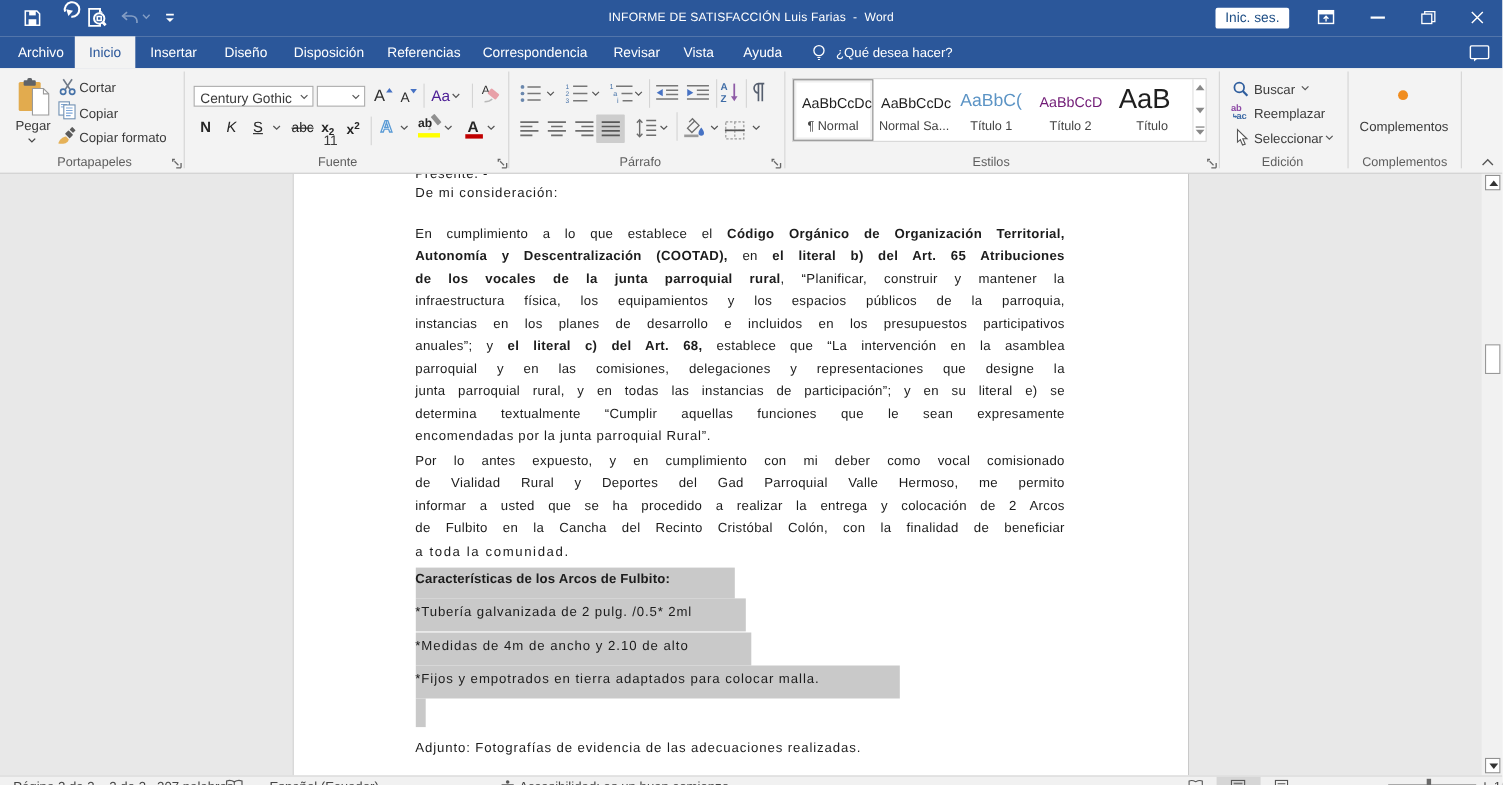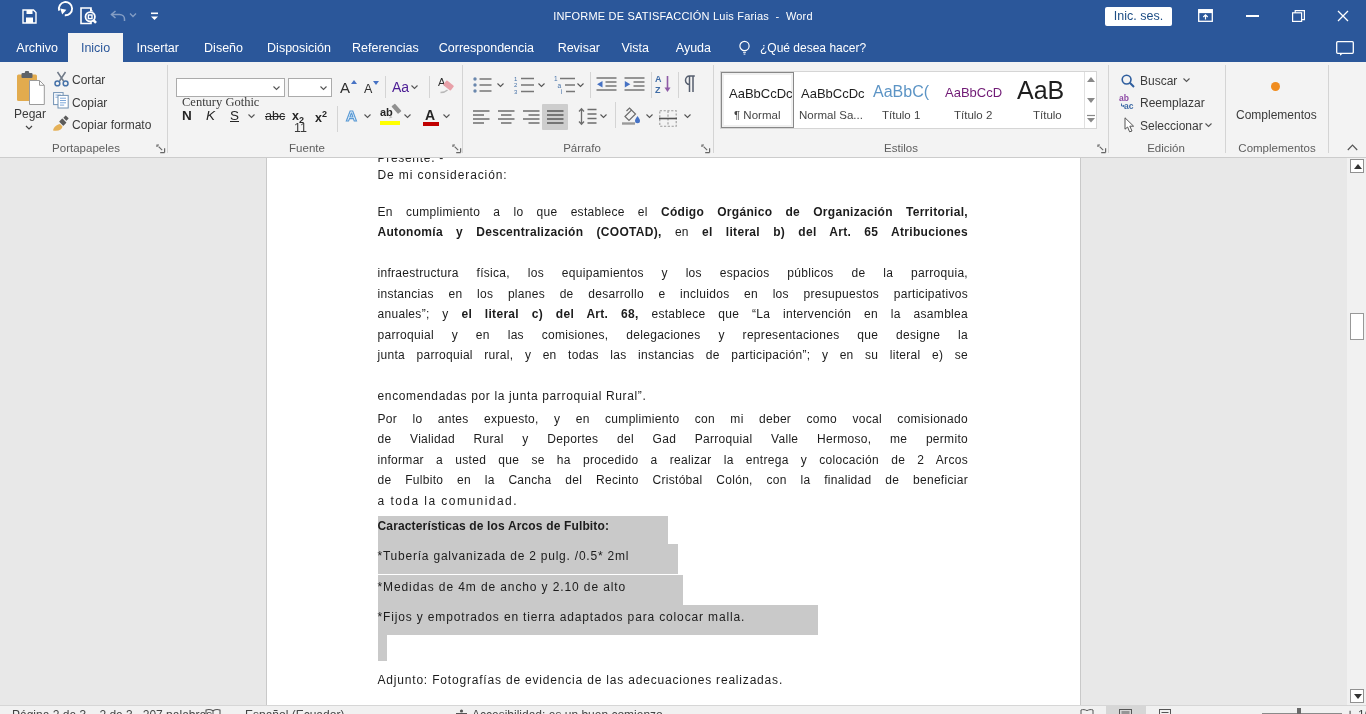--- a/index.html
+++ b/index.html
@@ -39,25 +39,27 @@
     <div id="page"></div>
     <div class="sel" style="top:358.2px;width:290px;height:28px;"></div>
     <div class="sel" style="top:386.2px;width:300px;height:30.3px;"></div>
     <div class="sel" style="top:416.5px;width:305px;height:30.3px;"></div>
     <div class="sel" style="top:446.8px;width:440px;height:30.3px;"></div>
     <div class="sel" style="top:477.1px;width:9px;height:26.4px;"></div>
     <div class="dl" style="top:-10.4px;letter-spacing:0.7px;">Presente. -</div>
     <div class="dl" style="top:7.2px;letter-spacing:0.9px;">De mi consideración:</div>
     <div class="dl just" style="top:43.5px;">En cumplimiento a lo que establece el <b>Código Orgánico de Organización Territorial,</b></div>
     <div class="dl just" style="top:64px;"><b>Autonomía y Descentralización (COOTAD),</b> en <b>el literal b) del Art. 65 Atribuciones</b></div>
+    <div class="dl just" style="top:84.5px;"><b>de los vocales de la junta parroquial rural</b>, “Planificar, construir y mantener la</div>
     <div class="dl just" style="top:105px;">infraestructura física, los equipamientos y los espacios públicos de la parroquia,</div>
     <div class="dl just" style="top:125.5px;">instancias en los planes de desarrollo e incluidos en los presupuestos participativos</div>
     <div class="dl just" style="top:146px;">anuales”; y <b>el literal c) del Art. 68,</b> establece que “La intervención en la asamblea</div>
     <div class="dl just" style="top:166.5px;">parroquial y en las comisiones, delegaciones y representaciones que designe la</div>
     <div class="dl just" style="top:187px;">junta parroquial rural, y en todas las instancias de participación”; y en su literal e) se</div>
+    <div class="dl just" style="top:207.5px;">determina textualmente “Cumplir aquellas funciones que le sean expresamente</div>
     <div class="dl" style="top:228px;letter-spacing:0.64px;">encomendadas por la junta parroquial Rural”.</div>
     <div class="dl just" style="top:250.9px;">Por lo antes expuesto, y en cumplimiento con mi deber como vocal comisionado</div>
     <div class="dl just" style="top:271.4px;">de Vialidad Rural y Deportes del Gad Parroquial Valle Hermoso, me permito</div>
     <div class="dl just" style="top:291.9px;">informar a usted que se ha procedido a realizar la entrega y colocación de 2 Arcos</div>
     <div class="dl just" style="top:312.4px;">de Fulbito en la Cancha del Recinto Cristóbal Colón, con la finalidad de beneficiar</div>
     <div class="dl" style="top:332.9px;letter-spacing:1.45px;">a toda la comunidad.</div>
     <div class="dl" style="top:357.6px;letter-spacing:0.15px;font-weight:bold;">Características de los Arcos de Fulbito:</div>
     <div class="dl" style="top:387.9px;letter-spacing:0.78px;">*Tubería galvanizada de 2 pulg. /0.5* 2ml</div>
     <div class="dl" style="top:418.5px;letter-spacing:0.89px;">*Medidas de 4m de ancho y 2.10 de alto</div>
     <div class="dl" style="top:448.8px;letter-spacing:0.85px;">*Fijos y empotrados en tierra adaptados para colocar malla.</div>
@@ -163,21 +165,21 @@
       <rect x="11.8" y="0.4" width="4.4" height="3.4" rx="0.5" transform="rotate(45 14 2.1)" fill="#5b5b5b"></rect>
     </svg>
     <div class="rtext" style="left:72px;top:56px;">Copiar formato</div>
     <div class="glabel" style="left:21px;">Portapapeles</div>
     <svg style="left:156px;top:82px;" width="9" height="9" viewBox="0 0 9 9">
       <path d="M1 3 V1 H3" fill="none" stroke="#666" stroke-width="1.2"></path>
         <path d="M2.6 2.6 L6.2 6.2" stroke="#666" stroke-width="1.1"></path>
         <path d="M8.6 8.6 H4.2 M8.6 8.6 V4.2" stroke="#666" stroke-width="1.2"></path>
     </svg>
     <div class="combo" style="left:176px;top:16px;width:109px;height:19px;">
-      <div class="rtext" style="left:5px;top:16px;font-size:12.5px;font-family:Liberation Serif, serif;">Century Gothic</div>
+      <div class="rtext" style="left:5px;top:4px;font-size:12.5px;">Century Gothic</div>
       <svg style="left:96px;top:7px;" width="8" height="5" viewBox="0 0 8 5">
           <path d="M0.5 0.5 L3.5 3.5 L6.5 0.5" fill="none" stroke="#555" stroke-width="1.1"></path>
         </svg>
     </div>
     <div class="combo" style="left:288px;top:16px;width:44px;height:19px;">
       <div class="rtext" style="left:5px;top:2px;font-size:12.5px;margin-top:40px;">11</div>
       <svg style="left:31px;top:7px;" width="8" height="5" viewBox="0 0 8 5">
           <path d="M0.5 0.5 L3.5 3.5 L6.5 0.5" fill="none" stroke="#555" stroke-width="1.1"></path>
         </svg>
     </div>

